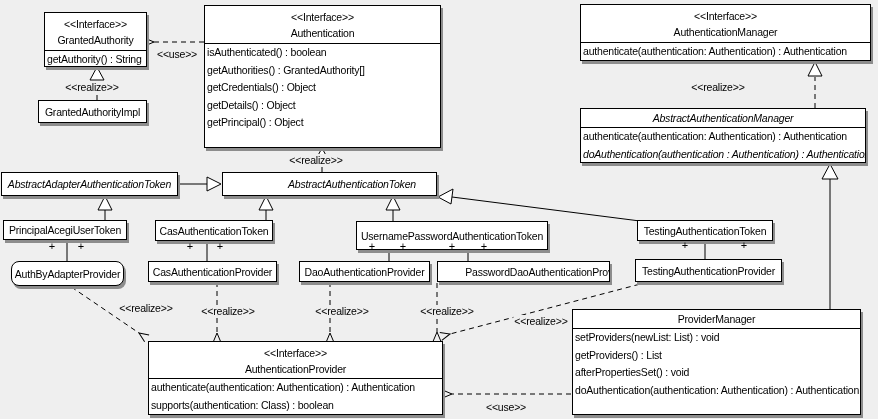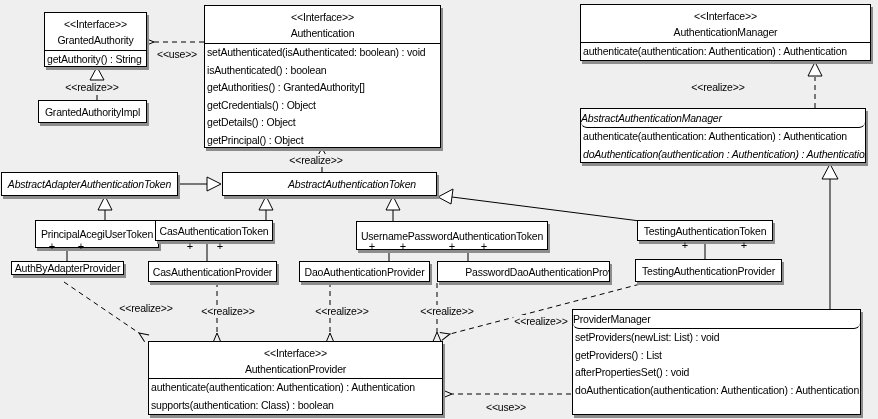--- a/index.html
+++ b/index.html
@@ -6,43 +6,43 @@
   body{background:#efefef;font-family:"Liberation Sans",sans-serif;}
   #canvas{position:relative;width:878px;height:419px;background:#efefef;overflow:hidden;}
   #wires{position:absolute;left:0;top:0;z-index:1;}
   .uml-box{position:absolute;background:#ffffff;border:1px solid #000;box-shadow:2px 3px 0 #8d8d8d;
            box-sizing:border-box;z-index:2;font-size:10.5px;letter-spacing:-0.2px;color:#000;}
   .single{display:flex;align-items:center;justify-content:center;text-align:center;
           white-space:nowrap;overflow:hidden;}
   .hdr{border-bottom:1px solid #000;text-align:center;overflow:hidden;}
   .hdr .stereo{padding-top:3px;line-height:16px;white-space:nowrap;}
   .hdr .cname{line-height:17px;white-space:nowrap;}
-  .hdr2{border-bottom:1px solid #000;text-align:left;line-height:18px;height:18px;
-        white-space:nowrap;overflow:hidden;border-radius:6px;}
+  .hdr2{border-bottom:1px solid #000;text-align:center;line-height:18px;height:18px;
+        white-space:nowrap;overflow:hidden;}
   .methods .m{line-height:17.5px;white-space:nowrap;overflow:hidden;padding:0 1px 0 2px;}
   .it{font-style:italic;}
   .lbl{position:absolute;z-index:3;font-size:10.5px;letter-spacing:-0.2px;background:#efefef;
        padding:0 1px;white-space:nowrap;transform:translateX(-50%);}
   .plus{position:absolute;z-index:3;font-size:11px;transform:translate(-50%,-50%);}
   
   #b-ga  {left:44px;  top:12px;  width:103px; height:55px;}
   #b-ga .hdr{height:37px;}
   #b-gai {left:38px;  top:100px; width:109px; height:23px;}
   #b-auth{left:204px; top:5px;   width:237px; height:143px;}
   #b-auth .hdr{height:37px;}
   #b-am  {left:580px; top:4px;   width:291px; height:57px;}
   #b-am .hdr{height:37px;}
   #b-aam {left:580px; top:108px; width:286px; height:55px;}
   #b-aaat{left:1px;   top:172px; width:177px; height:24px;}
   #b-aat {left:222px; top:172px; width:215px; height:24px;padding-left:45px;}
-  #b-pat {left:3px;   top:220px; width:124px; height:28px;margin-left:32px;}
+  #b-pat {left:3px;   top:220px; width:124px; height:20px;}
   #b-cat {left:155px; top:220px; width:118px; height:21px;}
   #b-upat{left:356px; top:221px; width:192px; height:29px;}
   #b-tat {left:637px; top:220px; width:136px; height:21px;}
-  #b-abap{left:11px;  top:261px; width:113px; height:14px;}
+  #b-abap{left:11px;  top:261px; width:113px; height:25px;border-radius:8px;}
   #b-cap {left:148px; top:261px; width:129px; height:21px;}
   #b-dap {left:299px; top:261px; width:131px; height:21px;}
   #b-pdap{left:437px; top:261px; width:173px; height:21px;padding-left:48px;}
   #b-tap {left:635px; top:259px; width:147px; height:23px;}
   #b-ap  {left:148px; top:341px; width:295px; height:74px;}
   #b-ap .hdr{height:36px;}
   #b-pm  {left:572px; top:309px; width:289px; height:106px;}
 </style>
 </head>
 <body>
@@ -125,21 +125,20 @@
   <div class="uml-box single" id="b-gai">
     <span>GrantedAuthorityImpl</span>
   </div>
 
   <div class="uml-box" id="b-auth">
     <div class="hdr">
       <div class="stereo">&lt;&lt;Interface&gt;&gt;</div>
       <div class="cname">Authentication</div>
     </div>
     <div class="methods">
-      <div class="m">setAuthenticated(isAuthenticated: boolean) : void</div>
       <div class="m">isAuthenticated() : boolean</div>
       <div class="m">getAuthorities() : GrantedAuthority[]</div>
       <div class="m">getCredentials() : Object</div>
       <div class="m">getDetails() : Object</div>
       <div class="m">getPrincipal() : Object</div>
     </div>
   </div>
 
   <div class="uml-box" id="b-am">
     <div class="hdr">

